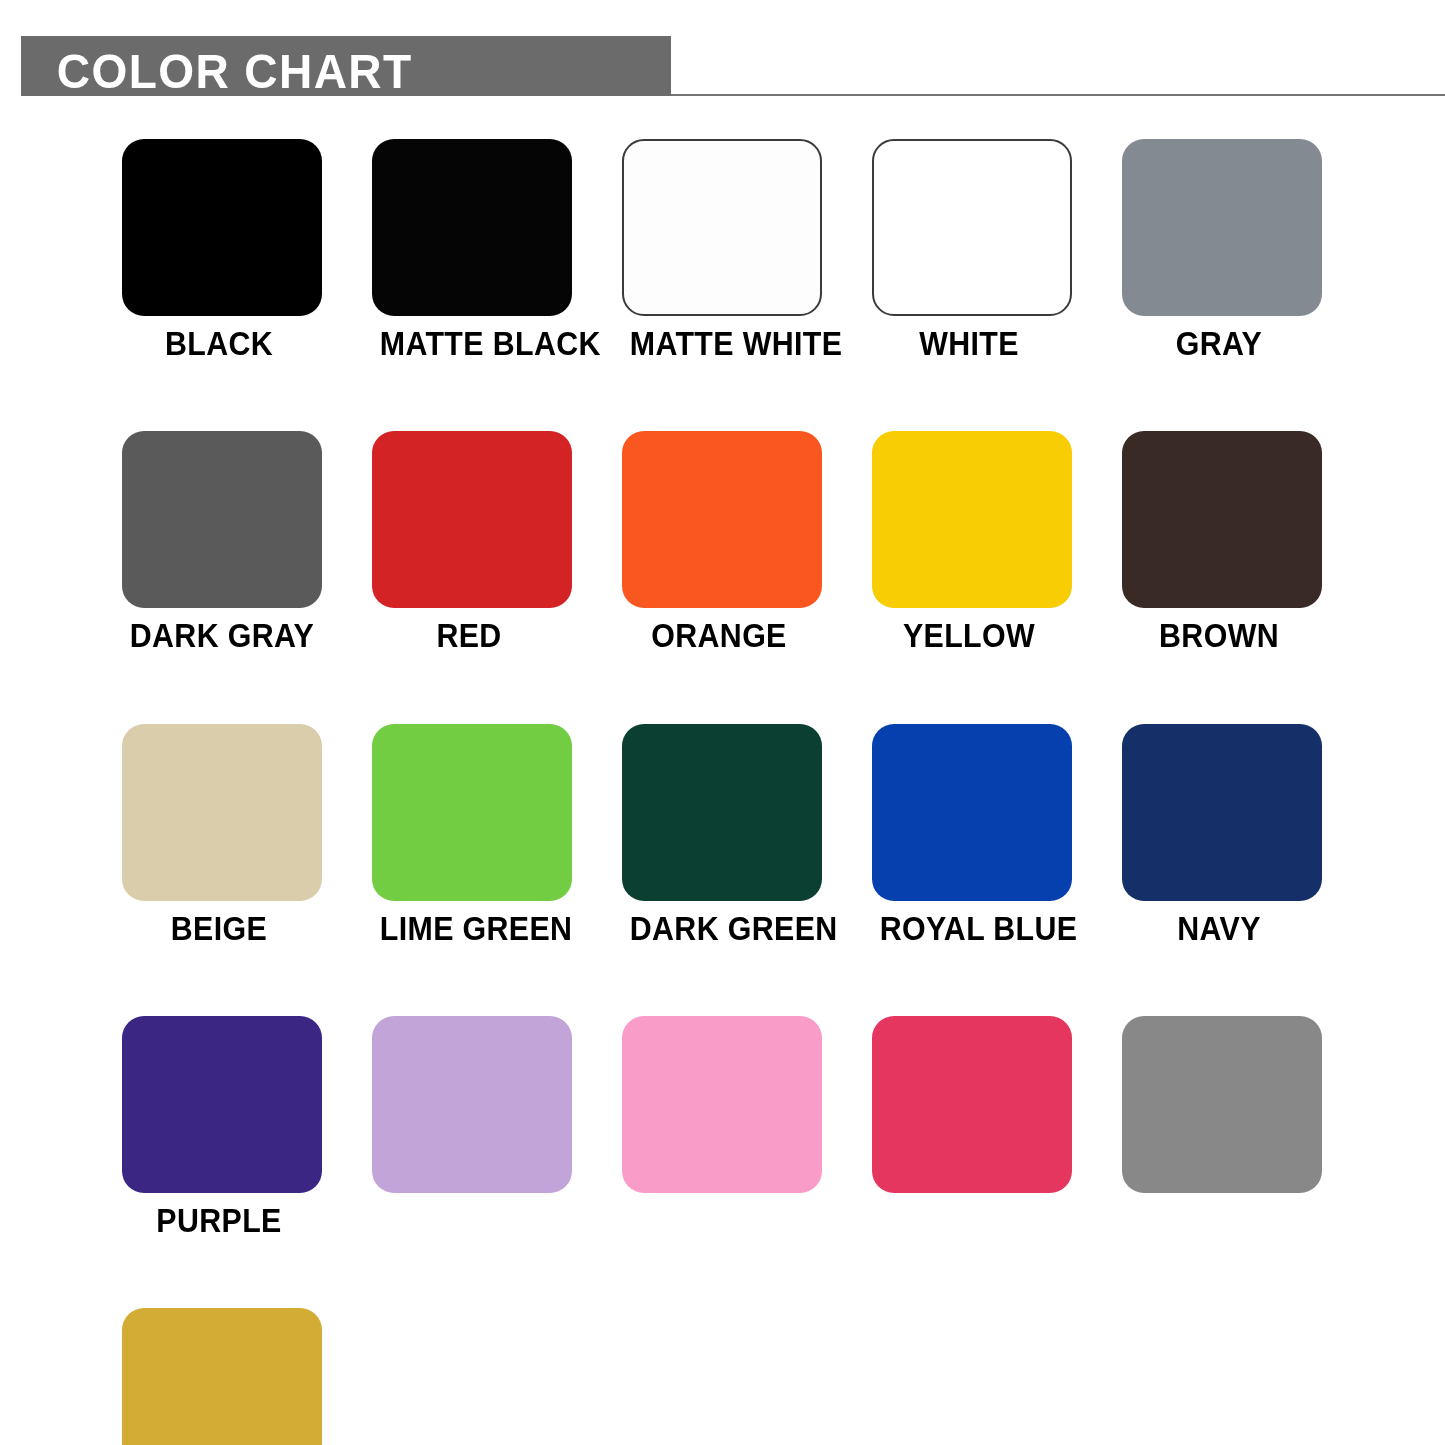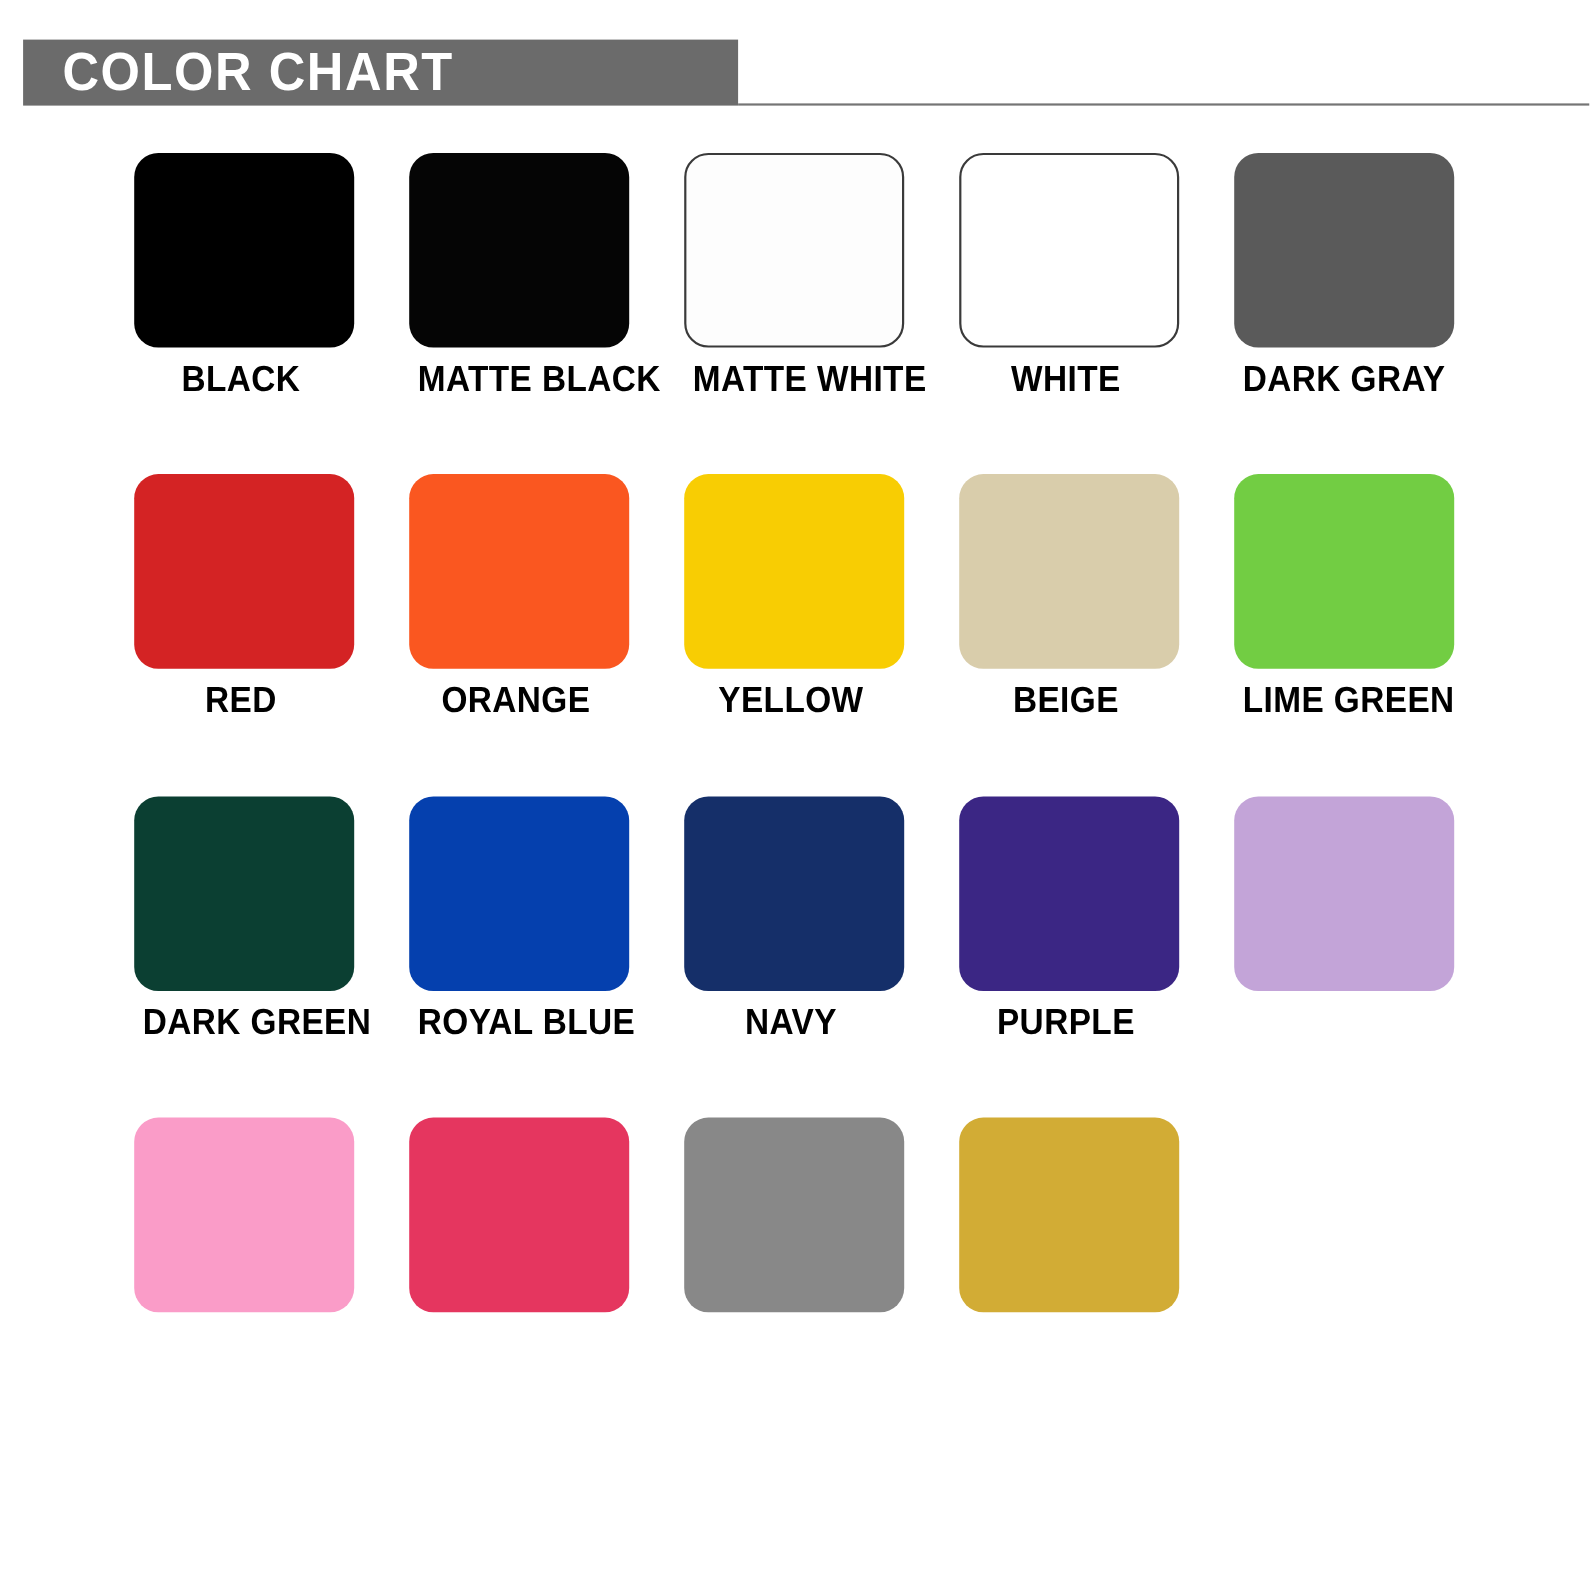--- a/index.html
+++ b/index.html
@@ -25,21 +25,21 @@
     height: 110px;
   }
   #title-banner {
     position: absolute;
     left: 21px;
     top: 36px;
     width: 650px;
     height: 60px;
     background: #6b6b6b;
     display: flex;
-    align-items: center;
+    align-items: flex-end;
   }
   #page-title {
     color: #ffffff;
     font-family: "Liberation Sans Narrow", "Liberation Sans", sans-serif;
     font-size: 49px;
     font-weight: bold;
     letter-spacing: 1.5px;
     line-height: 1;
     padding-left: 38px;
     transform: scaleX(0.94);
@@ -112,34 +112,42 @@
     </div>
     <div class="swatch-cell">
       <div class="swatch-chip outlined" style="background: rgb(253, 253, 253);"></div>
       <div class="swatch-label">MATTE WHITE</div>
     </div>
     <div class="swatch-cell">
       <div class="swatch-chip outlined" style="background: rgb(255, 255, 255);"></div>
       <div class="swatch-label">WHITE</div>
     </div>
     <div class="swatch-cell">
+      <div class="swatch-chip" style="background: rgb(131, 138, 146);"></div>
+      <div class="swatch-label">GRAY</div>
+    </div>
+    <div class="swatch-cell">
       <div class="swatch-chip" style="background: rgb(90, 90, 90);"></div>
       <div class="swatch-label">DARK GRAY</div>
     </div>
     <div class="swatch-cell">
       <div class="swatch-chip" style="background: rgb(212, 35, 36);"></div>
       <div class="swatch-label">RED</div>
     </div>
     <div class="swatch-cell">
       <div class="swatch-chip" style="background: rgb(250, 87, 32);"></div>
       <div class="swatch-label">ORANGE</div>
     </div>
     <div class="swatch-cell">
       <div class="swatch-chip" style="background: rgb(248, 205, 3);"></div>
       <div class="swatch-label">YELLOW</div>
+    </div>
+    <div class="swatch-cell">
+      <div class="swatch-chip" style="background: rgb(58, 42, 38);"></div>
+      <div class="swatch-label">BROWN</div>
     </div>
     <div class="swatch-cell">
       <div class="swatch-chip" style="background: rgb(217, 205, 171);"></div>
       <div class="swatch-label">BEIGE</div>
     </div>
     <div class="swatch-cell">
       <div class="swatch-chip" style="background: rgb(114, 205, 67);"></div>
       <div class="swatch-label">LIME GREEN</div>
     </div>
     <div class="swatch-cell">

